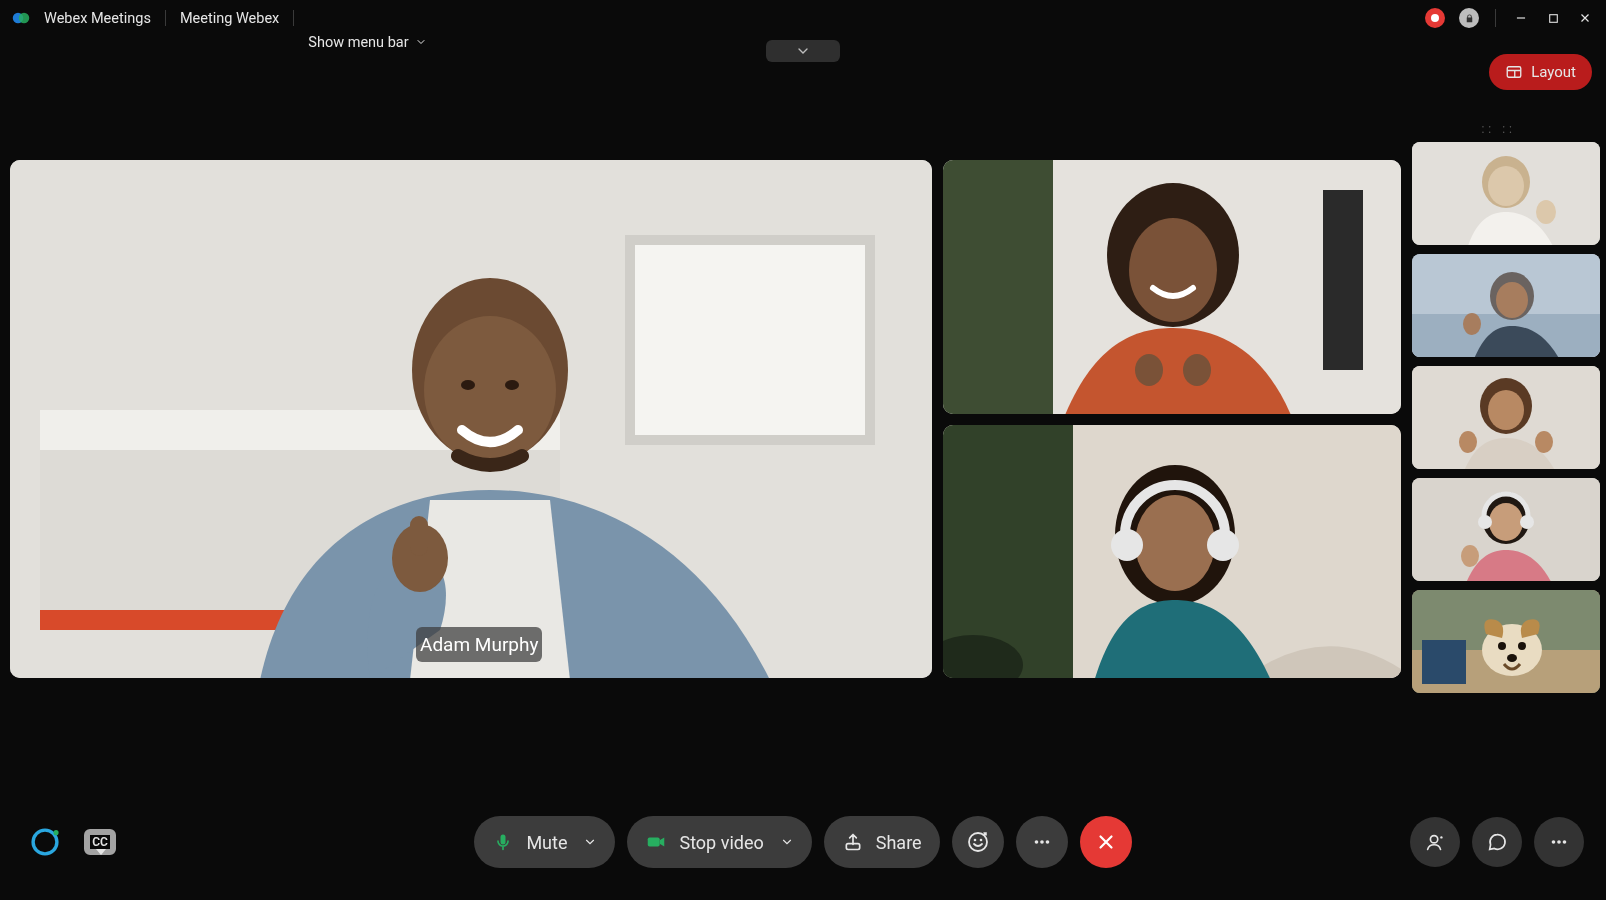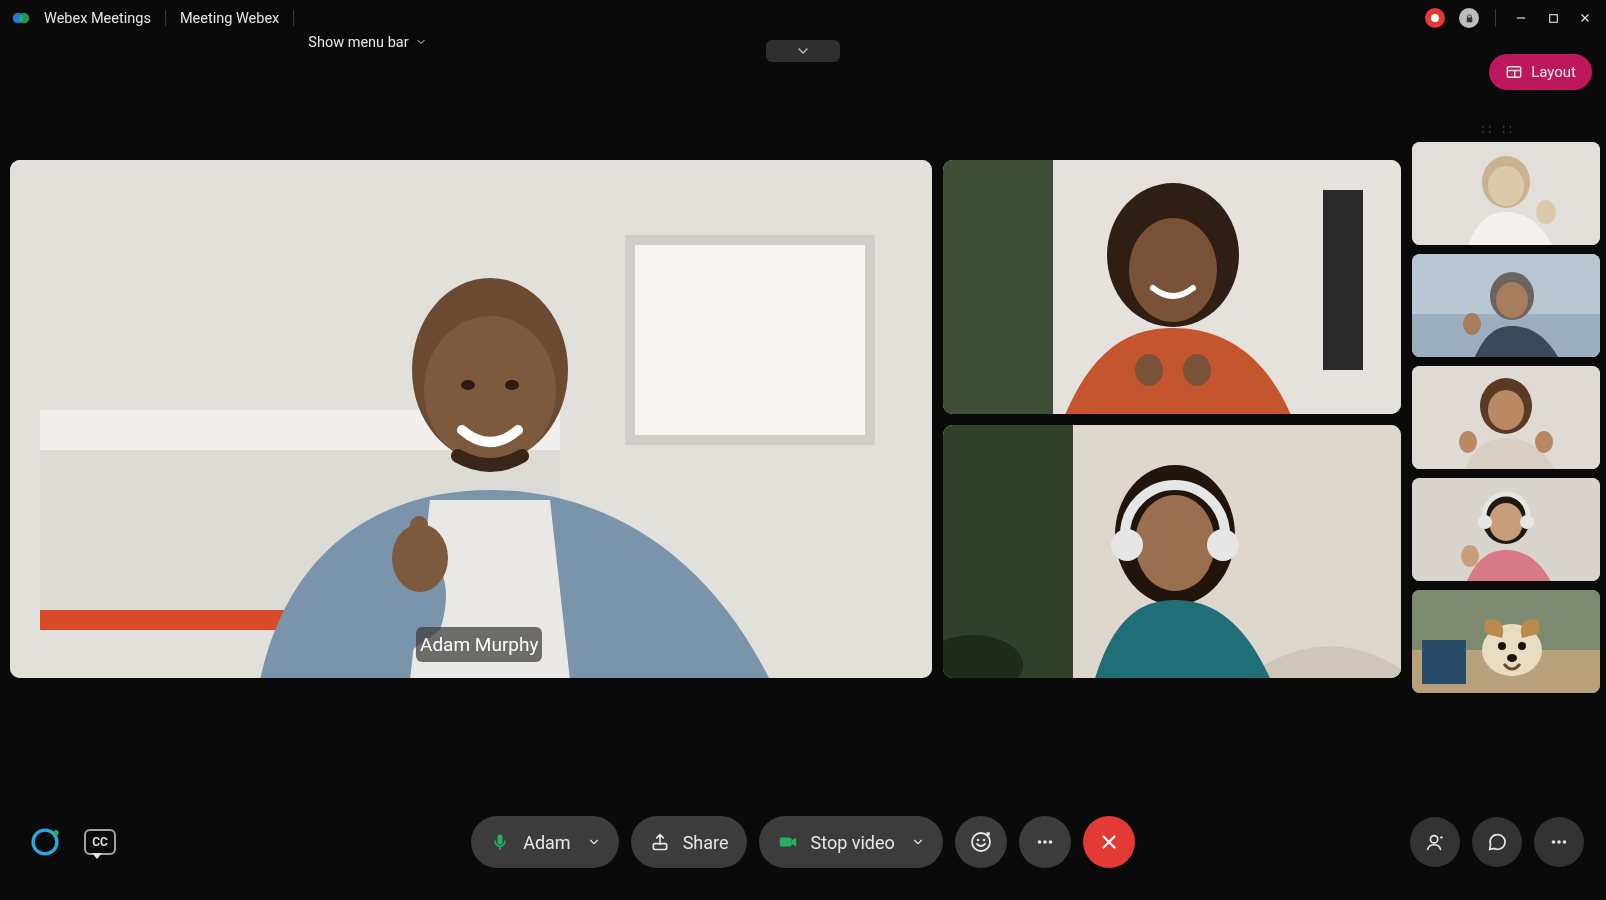--- a/index.html
+++ b/index.html
@@ -21,21 +21,21 @@
   .rec { background:#e53935; }
   .rec-inner { width:8px; height:8px; border-radius:50%; background:#fff; }
   .lock { background:#bdbdbd; }
   .vline2 { width:1px; height:18px; background:#3a3a3a; margin:0 2px; }
   .win-ctl { width:18px; height:18px; display:flex; align-items:center; justify-content:center; color:#e6e6e6; }
 
   
   .handle { position:absolute; top:40px; left:50%; transform:translateX(-50%); width:74px; height:22px; background:#2f2f2f; border-radius:6px; display:flex; align-items:center; justify-content:center; cursor:pointer; }
 
   
-  .layout-btn { position:absolute; top:54px; right:14px; height:36px; padding:0 16px; background:#be185d; border-radius:18px; display:flex; align-items:center; gap:8px; color:#e6e6e6; font-size:15px; cursor:pointer; }
+  .layout-btn { position:absolute; top:54px; right:14px; height:36px; padding:0 16px; background:#b91c1c; border-radius:18px; display:flex; align-items:center; gap:8px; color:#e6e6e6; font-size:15px; cursor:pointer; }
 
   
   .drag-dots { position:absolute; top:122px; right:90px; color:#5a5a5a; font-size:12px; letter-spacing:4px; }
 
   
   .video-area { position:absolute; top:160px; left:10px; right:10px; bottom:200px; display:flex; gap:11px; }
   .main-video { flex:0 0 922px; height:518px; border-radius:10px; position:relative; overflow:hidden; background:linear-gradient(135deg,#e4e2dd 0%, #d6d4cf 40%, #b9b7b2 100%); }
   .name-badge { position:absolute; left:406px; bottom:16px; background:rgba(60,60,60,0.72); padding:6px 4px; border-radius:6px; font-size:19px; color:#fff; }
 
   .mid-col { flex:0 0 458px; display:flex; flex-direction:column; gap:11px; height:518px; }
@@ -54,21 +54,21 @@
   .bg-g { background: radial-gradient(circle at 50% 30%, #3a281e 0%, #3a281e 12%, transparent 12.5%), linear-gradient(#d8d3cc,#c8c3bc); }
   .bg-h { background: radial-gradient(circle at 50% 40%, #e8dcc4 0%, #e8dcc4 16%, transparent 16.5%), linear-gradient(#b8a78a,#9e8d70); }
 
   
   .sil { position:absolute; inset:0; }
 
   
   .bottom-bar { position:absolute; left:0; right:0; bottom:28px; height:60px; display:flex; align-items:center; justify-content:center; }
   .bb-left { position:absolute; left:28px; display:flex; align-items:center; gap:22px; }
   .assistant-ring { width:34px; height:34px; }
-  .cc-box { width:32px; height:26px; border:2px solid #a3a3a3; border-radius:6px; display:flex; align-items:center; justify-content:center; font-size:12px; font-weight:600; position:relative; }
+  .cc-box { width:32px; height:26px; border:6px solid #a3a3a3; border-radius:6px; display:flex; align-items:center; justify-content:center; font-size:12px; font-weight:600; position:relative; }
   .cc-tail { position:absolute; bottom:-6px; left:6px; width:0;height:0; border-left:5px solid transparent; border-right:5px solid transparent; border-top:6px solid #e6e6e6; }
 
   .bb-center { display:flex; align-items:center; gap:12px; }
   .pill { height:52px; background:#3c3c3c; border-radius:26px; display:flex; align-items:center; padding:0 18px; color:#e6e6e6; font-size:18px; gap:12px; cursor:pointer; }
   .pill .ic { width:22px; height:22px; display:flex; align-items:center; justify-content:center; }
   .pill .chev-sm { width:14px; height:14px; margin-left:4px; }
   .round { width:52px; height:52px; border-radius:50%; background:#3c3c3c; display:flex; align-items:center; justify-content:center; cursor:pointer; }
   .end-call { background:#e53935; }
 
   .bb-right { position:absolute; right:22px; display:flex; align-items:center; gap:12px; }
@@ -277,49 +277,49 @@
   </div>
 
   <div class="bb-center">
     <div class="pill">
       <span class="ic">
         <svg viewBox="0 0 24 24" width="20" height="20">
             <rect x="9" y="3" width="6" height="12" rx="3" fill="#27ae60"></rect>
             <path d="M6 11a6 6 0 0012 0M12 17v4" stroke="#27ae60" stroke-width="2" fill="none" stroke-linecap="round"></path>
           </svg>
       </span>
-      <span>Adam</span>
+      <span>Mute</span>
       <svg class="chev-sm" viewBox="0 0 24 24">
           <path d="M6 9l6 6 6-6" stroke="#e6e6e6" stroke-width="2" fill="none" stroke-linecap="round"></path>
         </svg>
-    </div>
-
-    <div class="pill">
-      <span class="ic">
-        <svg viewBox="0 0 24 24" width="20" height="20">
-            <path d="M12 3v12M12 3l-4 4M12 3l4 4" stroke="#e6e6e6" stroke-width="2" fill="none" stroke-linecap="round"></path>
-            <rect x="4" y="14" width="16" height="7" rx="2" stroke="#e6e6e6" stroke-width="2" fill="none"></rect>
-          </svg>
-      </span>
-      <span>Share</span>
     </div>
 
     <div class="pill">
       <span class="ic">
         <svg viewBox="0 0 24 24" width="22" height="22">
             <rect x="3" y="7" width="13" height="10" rx="2" fill="#27ae60"></rect>
             <path d="M16 10l5-3v10l-5-3z" fill="#27ae60"></path>
           </svg>
       </span>
       <span>Stop video</span>
       <svg class="chev-sm" viewBox="0 0 24 24">
           <path d="M6 9l6 6 6-6" stroke="#e6e6e6" stroke-width="2" fill="none" stroke-linecap="round"></path>
         </svg>
     </div>
 
+    <div class="pill">
+      <span class="ic">
+        <svg viewBox="0 0 24 24" width="20" height="20">
+            <path d="M12 3v12M12 3l-4 4M12 3l4 4" stroke="#e6e6e6" stroke-width="2" fill="none" stroke-linecap="round"></path>
+            <rect x="4" y="14" width="16" height="7" rx="2" stroke="#e6e6e6" stroke-width="2" fill="none"></rect>
+          </svg>
+      </span>
+      <span>Share</span>
+    </div>
+
     <div class="round">
       <svg viewBox="0 0 24 24" width="24" height="24">
           <circle cx="12" cy="12" r="9" stroke="#e6e6e6" stroke-width="1.8" fill="none"></circle>
           <circle cx="9" cy="10" r="1.3" fill="#e6e6e6"></circle>
           <circle cx="15" cy="10" r="1.3" fill="#e6e6e6"></circle>
           <path d="M8 14q4 4 8 0" stroke="#e6e6e6" stroke-width="1.8" fill="none" stroke-linecap="round"></path>
           <path d="M18 5l2-2M20 5v-2h-2" stroke="#e6e6e6" stroke-width="1.6" fill="none" stroke-linecap="round"></path>
         </svg>
     </div>
 

